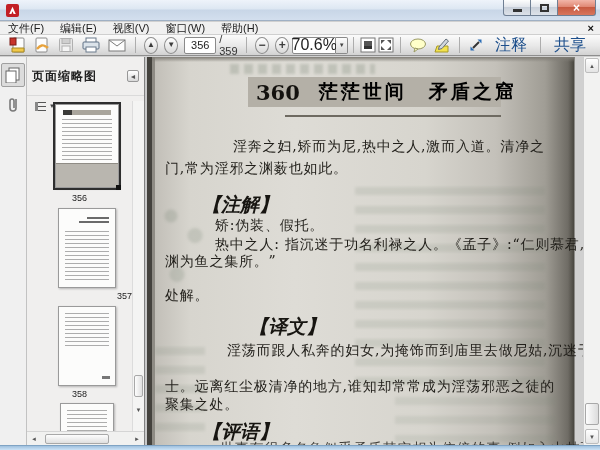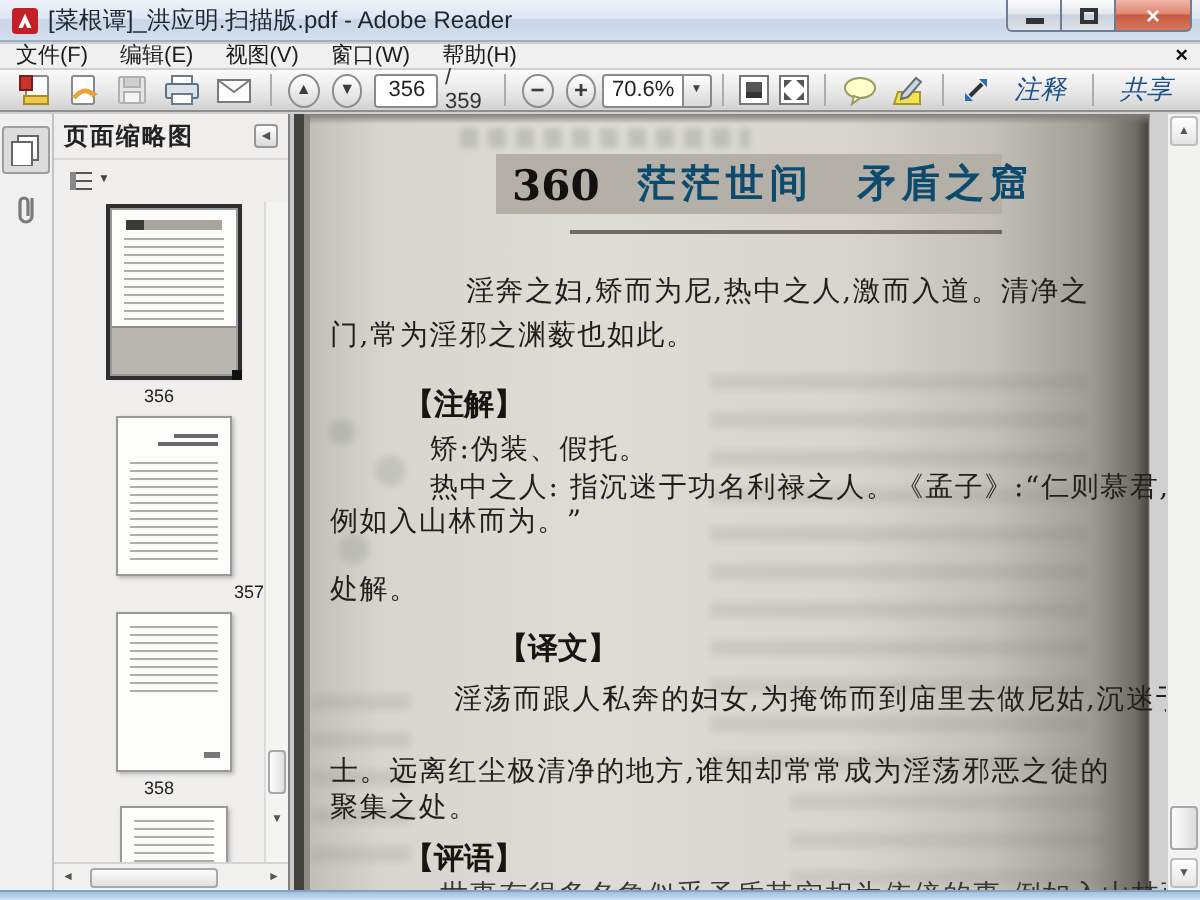--- a/index.html
+++ b/index.html
@@ -36,38 +36,38 @@
   .tsep { width:1px; height:16px; background:#adadad; margin:0 5px; flex:0 0 auto; }
   .tbtn { height:20px; display:flex; align-items:center; justify-content:center; padding:0 3px; flex:0 0 auto; }
   .circbtn { width:17px; height:17px; border-radius:50%; border:1px solid #8d8d8d; margin:0 3px;
     background:linear-gradient(#ffffff,#d9d9d9); display:flex; align-items:center; justify-content:center;
     font-size:8px; color:#3c3c3c; line-height:1; }
   .circbtn.sign { font-size:12px; font-weight:bold; }
   .page-input { width:32px; height:17px; border:1px solid #8a8a8a; border-radius:2px; text-align:center;
     font-size:11px; font-family:"Liberation Sans",sans-serif; color:#222; background:#fff; margin:0 3px; }
   .page-total { font-size:11px; color:#333; margin-right:2px; }
   .zoom-box { width:44px; height:17px; border:1px solid #8a8a8a; border-radius:2px 0 0 2px; background:#fff;
-    font-size:11px; color:#222; display:flex; align-items:center; justify-content:center; }
+    font-size:16px; color:#222; display:flex; align-items:center; justify-content:center; }
   .zoom-dd { width:15px; height:17px; border:1px solid #8a8a8a; border-left:none; border-radius:0 2px 2px 0;
     background:linear-gradient(#fdfdfd,#d8d8d8); display:flex; align-items:center; justify-content:center;
     font-size:6px; color:#444; }
-  .panel-link { font-size:13px; color:#1d4f8c; padding:0 8px; white-space:nowrap;font-style:italic; }
+  .panel-link { font-size:16px; color:#1d4f8c; padding:0 8px; white-space:nowrap; }
   .fit-btn { width:22px; height:20px; display:flex; align-items:center; justify-content:center; }
 
   
   .content { position:absolute; left:0; top:57px; width:600px; height:388px; display:flex; }
 
   
   .strip { width:27px; height:100%; background:#f0f0f0; border-right:1px solid #c2c2c2; padding-top:4px; }
   .strip-btn { width:24px; height:24px; margin:2px auto 6px auto; display:flex; align-items:center; justify-content:center; }
   .strip-btn.active { background:#dcdcdc; border:1px solid #9f9f9f; border-radius:2px; }
 
   
   .panel { width:118px; height:100%; background:#f0efee; border-right:1px solid #818181; position:relative; }
-  .panel-header { height:23px; display:flex; align-items:center; padding:0 5px; border-bottom:1px solid #dadada; }
+  .panel-header { height:39px; display:flex; align-items:center; padding:0 5px; border-bottom:1px solid #dadada; }
   .panel-title { font-size:12px; font-weight:bold; color:#222; letter-spacing:1px; }
   .panel-hbtn { margin-left:auto; width:12px; height:12px; border:1px solid #979797; border-radius:2px;
     background:linear-gradient(#fff,#d9d9d9); display:flex; align-items:center; justify-content:center; font-size:7px; color:#555; }
   .panel-opts { height:20px; display:flex; align-items:center; padding:0 8px; }
   .opts-btn { display:flex; align-items:center; gap:3px; }
   .opts-lines { width:11px; height:9px; background:
     repeating-linear-gradient(180deg,#555 0 1px,transparent 1px 4px); border-left:3px solid #888; }
   .opts-caret { font-size:6px; color:#444; }
   .thumbs { position:absolute; left:0; top:44px; right:12px; bottom:14px; overflow:hidden; }
   .thumb { position:absolute; background:#fcfcfb; border:1px solid #9a9a9a; box-shadow:1px 1px 2px rgba(0,0,0,.25); }
@@ -101,26 +101,26 @@
   .bleed-block { background:
     radial-gradient(circle at 30% 30%, rgba(110,125,108,.55) 0 6px, transparent 7px),
     radial-gradient(circle at 70% 45%, rgba(110,125,108,.5) 0 7px, transparent 8px),
     radial-gradient(circle at 40% 75%, rgba(110,125,108,.5) 0 7px, transparent 8px); }
   .bleed-text { background:repeating-linear-gradient(180deg,rgba(118,130,114,.35) 0 8px,transparent 8px 19px); }
 
   .banner { position:absolute; left:103px; top:20px; width:253px; height:30px; background:#b4b0a7;
     display:flex; align-items:center; padding-left:8px; }
   .banner-num { font-family:"DejaVu Serif",serif; font-size:21px; font-weight:bold; color:#13110e; }
   .banner-bar { width:9px; height:30px; background:#15130f; margin:0 12px 0 7px; }
-  .banner-title { font-family:Liberation Mono, monospace; font-size:19px; font-weight:bold; color:#0c4a6e; letter-spacing:3px; white-space:pre; }
+  .banner-title { font-family:Liberation Mono, monospace; font-size:19px; font-weight:bold; color:#000000; letter-spacing:3px; white-space:pre; }
   .banner-underline { position:absolute; left:140px; top:58px; width:216px; height:2px; background:#6e6a61; }
 
   .ln { position:absolute; white-space:pre; font-family:"DejaVu Serif",serif; font-size:14px;
     letter-spacing:.8px; color:#211f1a; line-height:1; }
-  .ln.h { font-weight:bold; font-size:15px; letter-spacing:0; color:#171511; }
+  .ln.h { font-weight:bold; font-size:19px; letter-spacing:0; color:#171511;font-style:italic; }
 
   
   .vscroll { position:absolute; right:0; top:0; width:17px; height:388px; background:#f2f2f1; border-left:1px solid #cfcfcf; }
   .sbtn { position:absolute; left:1px; right:1px; height:15px; border:1px solid #bdbdbd; border-radius:2px;
     background:linear-gradient(#ffffff,#e4e4e4); display:flex; align-items:center; justify-content:center;
     font-size:6px; color:#555; }
   .sbtn.up { top:1px; } .sbtn.down { bottom:1px; }
   .sthumb { position:absolute; left:1px; right:1px; height:22px; top:346px; border:1px solid #a8a8a8; border-radius:2px;
     background:linear-gradient(90deg,#fdfdfd,#dcdcdc); }
 
@@ -132,21 +132,20 @@
 </head>
 <body>
 
 <div class="titlebar">
   <span class="app-icon">
     <svg width="13" height="13">
         <rect x="0" y="0" width="13" height="13" rx="2" fill="#c22026"></rect>
         <path d="M3.2 10 L6.5 2.8 L9.8 10 L7.6 10 L6.5 7.2 L5.4 10 Z" fill="#fff"></path>
       </svg>
   </span>
-  <span class="title-text">[菜根谭]_洪应明.扫描版.pdf - Adobe Reader</span>
   <span class="winbtns">
     <span class="winbtn min">
         <span class="minbar"></span>
       </span>
     <span class="winbtn max">
         <span class="maxbox"></span>
       </span>
     <span class="winbtn close">
         <span>×</span>
       </span>
@@ -351,21 +350,21 @@
         <span class="banner-title">茫茫世间　矛盾之窟</span>
       </div>
       <div class="banner-underline"></div>
 
       <div class="ln" style="left:88px; top:82px;">淫奔之妇,矫而为尼,热中之人,激而入道。清净之</div>
       <div class="ln" style="left:20px; top:104px;">门,常为淫邪之渊薮也如此。</div>
 
       <div class="ln h" style="left:57px; top:138px;">【注解】</div>
       <div class="ln" style="left:70px; top:161px;">矫:伪装、假托。</div>
       <div class="ln" style="left:70px; top:180px;">热中之人: 指沉迷于功名利禄之人。《孟子》:“仁则慕君,</div>
-      <div class="ln" style="left:20px; top:197px;">例如入山林而为。”</div>
+      <div class="ln" style="left:20px; top:197px;">渊为鱼之集所。”</div>
       <div class="ln" style="left:20px; top:231px;">处解。</div>
 
       <div class="ln h" style="left:57px; top:260px;margin-left:47px;">【译文】</div>
       <div class="ln" style="left:82px; top:286px;">淫荡而跟人私奔的妇女,为掩饰而到庙里去做尼姑,沉迷于</div>
       <div class="ln" style="left:20px; top:322px;">士。远离红尘极清净的地方,谁知却常常成为淫荡邪恶之徒的</div>
       <div class="ln" style="left:20px; top:340px;">聚集之处。</div>
 
       <div class="ln h" style="left:57px; top:365px;">【评语】</div>
       <div class="ln" style="left:75px; top:384px; opacity:.85;">世事有很多名象似乎矛盾其实相为依傍的事,例如入山林而为</div>
     </div>

